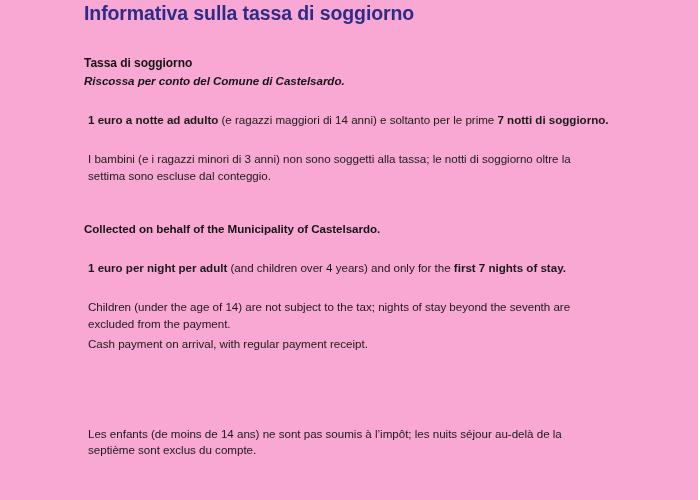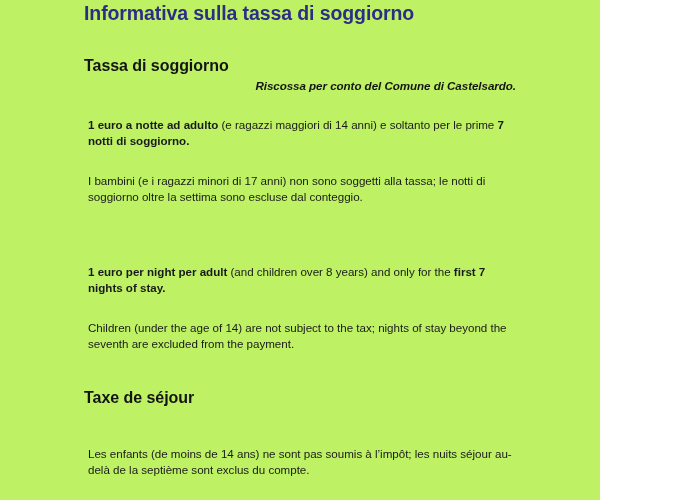--- a/index.html
+++ b/index.html
@@ -10,55 +10,54 @@
   body {
     width: 700px;
     height: 500px;
     overflow: hidden;
     font-family: "Liberation Sans", sans-serif;
     color: #1a1a1a;
     -webkit-font-smoothing: antialiased;
   }
   .page {
     position: relative;
-    width: 600px;
+    width: 698px;
     height: 500px;
-    background: #bef264;
+    background: #f9a8d4;
     box-sizing: border-box;
     padding: 0 84px 0 84px;
   }
   .doc-title {
     color: #2d2d86;
     font-size: 19.5px;
     font-weight: bold;
     line-height: 1.2;
     letter-spacing: -0.1px;
     margin: 0;
     padding-top: 2px;
     white-space: nowrap;
   }
   .section {
     margin-top: 0;
   }
   .section-heading {
-    font-size: 16px;
+    font-size: 12px;
     font-weight: bold;
     line-height: 1.25;
     margin: 0;
     color: #141414;
     letter-spacing: -0.05px;
   }
   .section-subtitle {
     font-size: 11.6px;
     font-weight: bold;
     line-height: 1.35;
     margin: 2px 0 0 0;
     color: #141414;
     letter-spacing: -0.05px;
-    text-align: right;
   }
   .section-subtitle.italic {
     font-style: italic;
   }
   .para {
     font-size: 11.6px;
     line-height: 1.42;
     margin: 4px;
     color: #1a1a1a;
     letter-spacing: -0.02px;
@@ -78,37 +77,38 @@
   <div class="gap-section"></div>
 
   <div class="section">
     <div class="section-heading">Tassa di soggiorno</div>
     <div class="section-subtitle italic">Riscossa per conto del Comune di Castelsardo.</div>
     <div class="gap-lead"></div>
     <p class="para">
       <b>1 euro a notte ad adulto</b><span> (e ragazzi maggiori di 14 anni) e soltanto per le prime </span><b>7 notti di soggiorno.</b>
     </p>
     <div class="gap-para"></div>
-    <p class="para"><span>I bambini (e i ragazzi minori di 17 anni) non sono soggetti alla tassa; le notti di soggiorno oltre la settima sono escluse dal conteggio.</span></p>
+    <p class="para"><span>I bambini (e i ragazzi minori di 3 anni) non sono soggetti alla tassa; le notti di soggiorno oltre la settima sono escluse dal conteggio.</span></p>
   </div>
 
   <div class="gap-section"></div>
 
   <div class="section">
+    <div class="section-subtitle">Collected on behalf of the Municipality of Castelsardo.</div>
     <div class="gap-lead"></div>
     <p class="para">
-      <b>1 euro per night per adult</b><span> (and children over 8 years) and only for the </span><b>first 7 nights of stay.</b>
+      <b>1 euro per night per adult</b><span> (and children over 4 years) and only for the </span><b>first 7 nights of stay.</b>
     </p>
     <div class="gap-para"></div>
     <p class="para"><span>Children (under the age of 14) are not subject to the tax; nights of stay beyond the seventh are excluded from the payment.</span></p>
+    <p class="para"><span>Cash payment on arrival, with regular payment receipt.</span></p>
   </div>
 
   <div class="gap-section"></div>
 
   <div class="section">
-    <div class="section-heading">Taxe de séjour</div>
     <div class="gap-lead"></div>
     <div class="gap-para"></div>
     <p class="para"><span>Les enfants (de moins de 14 ans) ne sont pas soumis à l’impôt; les nuits séjour au-delà de la septième sont exclus du compte.</span></p>
 
   </div>
 
 </div>
 
 </body></html>

